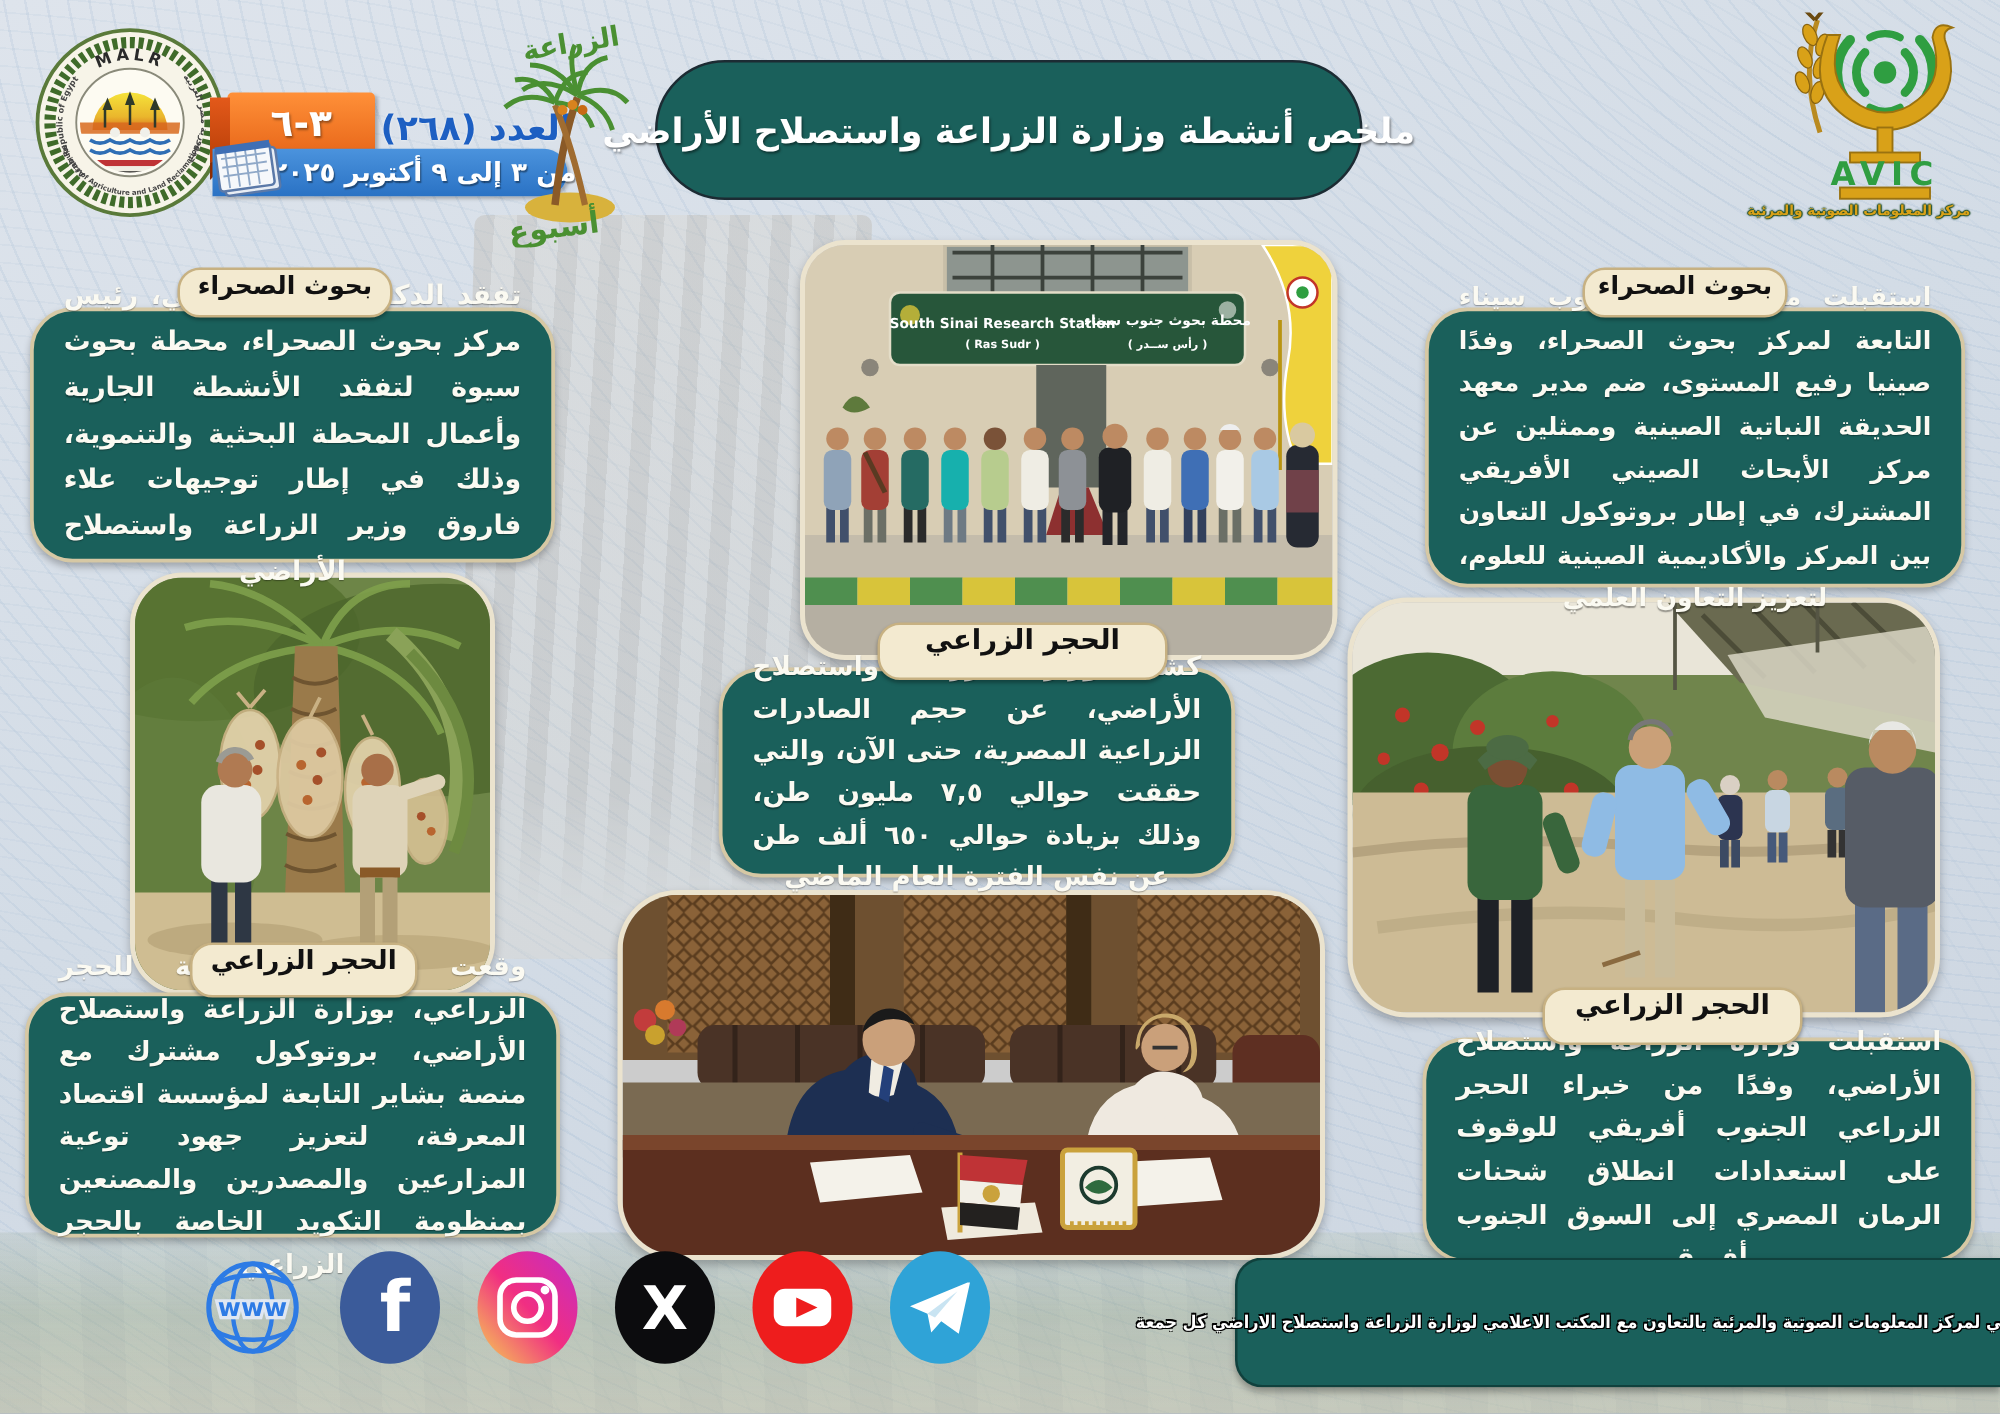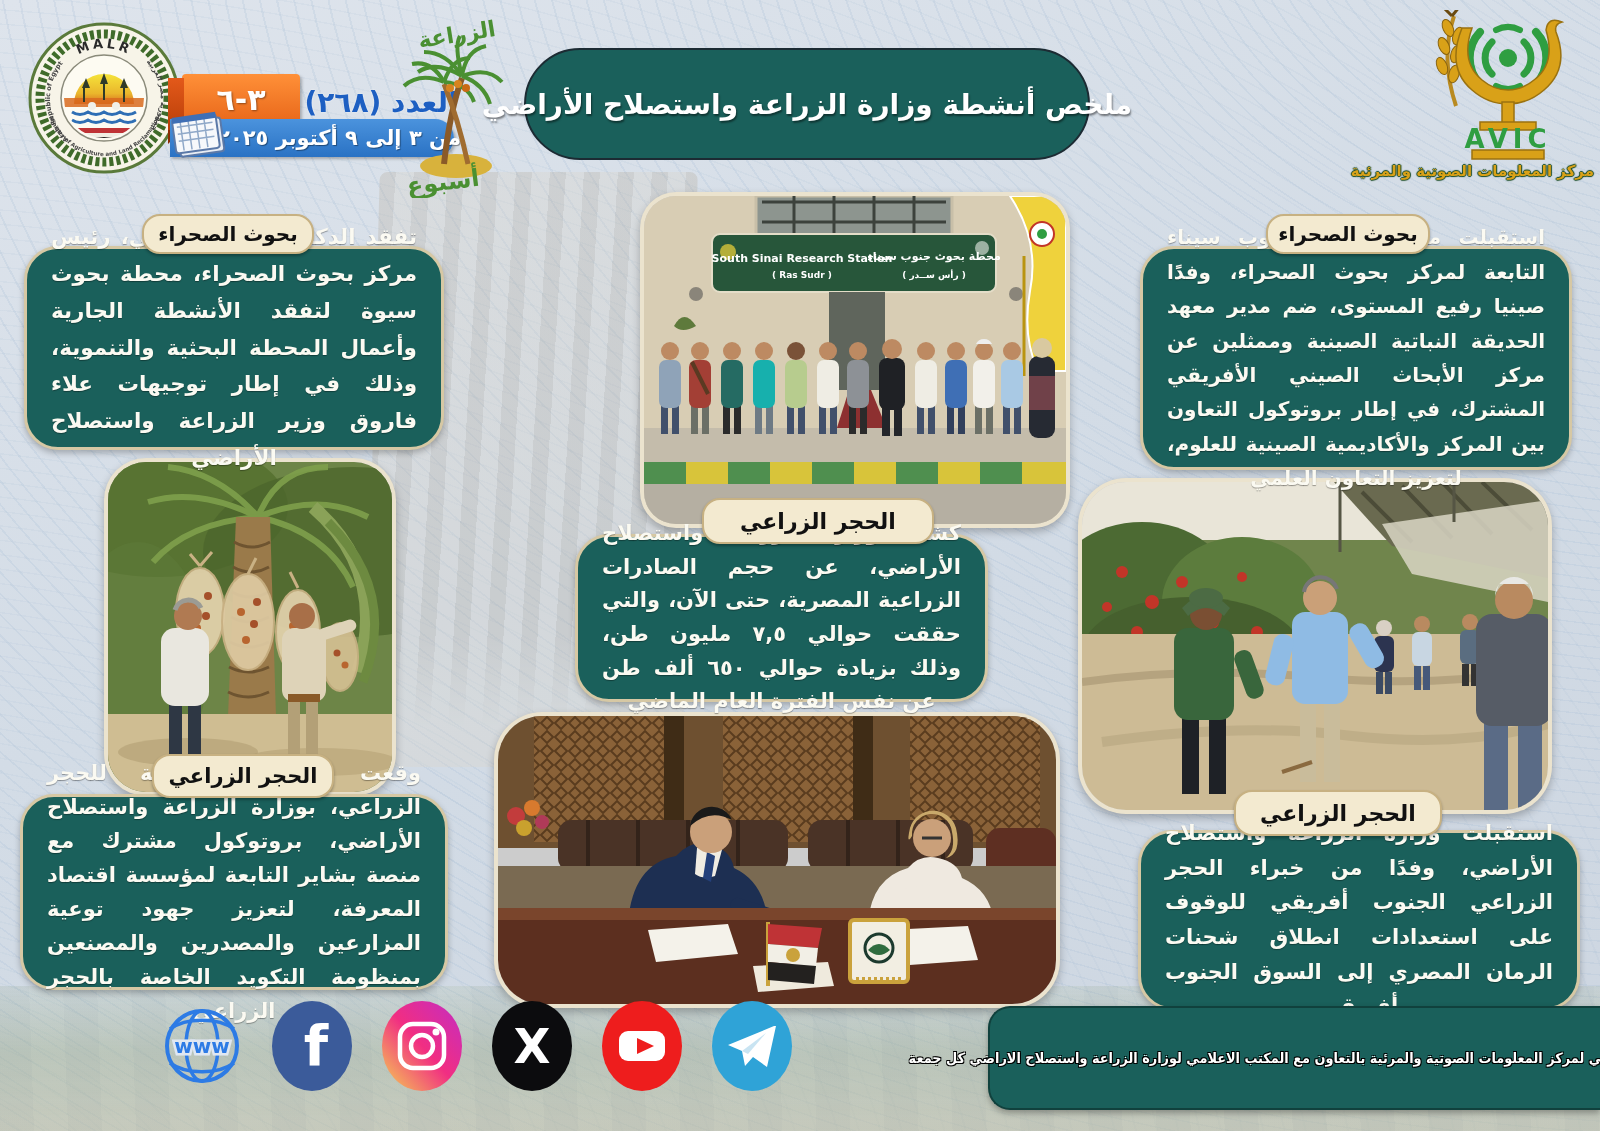--- a/index.html
+++ b/index.html
@@ -58,26 +58,26 @@
     background:linear-gradient(180deg,#4b93dd,#2a72c4);display:flex;align-items:center;justify-content:center;
     padding-left:54px;box-shadow:2px 2px 3px rgba(0,0,0,.25);
   }
   .date-banner span{color:#fff;font-weight:700;font-size:21px;direction:rtl;white-space:nowrap;
     text-shadow:1px 1px 1px rgba(0,0,0,.4);}
   .calendar{left:168px;top:106px;width:66px;height:56px;}
   .week-logo{left:392px;top:14px;width:134px;height:184px;}
   .malr-logo{left:28px;top:22px;width:152px;height:152px;}
   .avic-logo{left:1396px;top:10px;width:192px;height:152px;}
   .avic-caption{left:1380px;top:162px;width:214px;text-align:center;direction:rtl;
-    color:#d9a118;font-weight:700;font-size:15px;white-space:nowrap;
+    color:#d9a118;font-weight:700;font-size:11px;white-space:nowrap;
     text-shadow:0 1px 1px #1d4d27,0 -1px 1px #1d4d27,1px 0 1px #1d4d27,-1px 0 1px #1d4d27;}
   
   .tag{
     background:#f3ead0;border:2px solid #c7b182;border-radius:18px;
-    display:flex;align-items:center;justify-content:center;z-index:6;
+    display:flex;justify-content:center;z-index:6;
     box-shadow:0 2px 3px rgba(0,0,0,.3);
   }
   .tag span{color:#111;font-weight:700;font-size:20px;direction:rtl;white-space:nowrap;}
   .card{
     background:#1a605b;border:3px solid #d6c8a4;border-radius:34px;z-index:5;
     display:flex;align-items:center;justify-content:center;padding:14px 24px;
     box-shadow:0 3px 6px rgba(0,0,0,.25);
   }
   .card p{
     margin:0;color:#fbfaf2;font-weight:700;direction:rtl;

